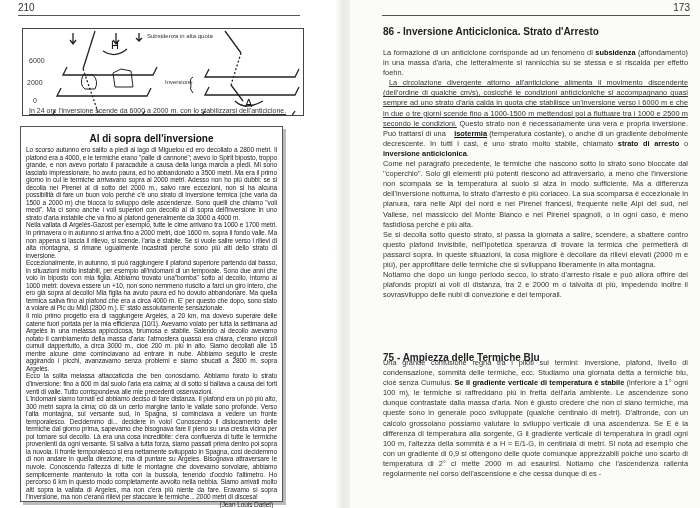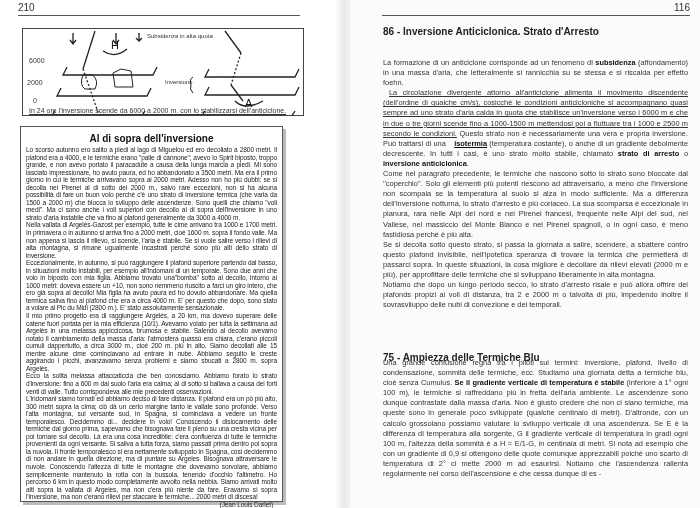--- a/index.html
+++ b/index.html
@@ -104,25 +104,25 @@
       <p>Ecco la solita melassa attaccaticcia che ben conosciamo. Abbiamo forato lo strato d'inversione: fino a 600 m dal suolo l'aria era calma; al di sotto si ballava a causa dei forti venti di valle. Tutto corrispondeva alle mie precedenti osservazioni.</p>
       <p>L'indomani siamo tornati ed abbiamo deciso di fare distanza. Il plafond era un pò più alto, 300 metri sopra la cima; ciò dà un certo margine tanto le vallate sono profonde. Verso l'alta montagna, sul versante sud, in Spagna, si cominciava a vedere un fronte temporalesco. Decidemmo di... decidere in volo! Conoscendo il dislocamento delle termiche dal giorno prima, sapevamo che bisognava fare il pieno su una cresta vicina per poi tornare sul decollo. Là era una cosa incredibile: c'era confluenza di tutte le termiche provenienti da ogni versante. Si saliva a tutta forza, siamo passati prima dentro poi sopra la nuvola. Il fronte temporalesco si era nettamente sviluppato in Spagna, così decidemmo di non andare in quella direzione, ma di puntare su Argeles. Bisognava attraversare le nuvole. Conoscendo l'altezza di tutte le montagne che dovevamo sorvolare, abbiamo semplicemente mantenuto la rotta con la bussola, tenendo d'occhio l'altimetro. Ho percorso 6 km in questo modo completamente avvolto nella nebbia. Siamo arrivati molto alti sopra la vallata di Argeles, ma non c'era più niente da fare. Eravamo sì sopra l'inversione, ma non c'erano rilievi per staccare le termiche... 2000 metri di discesa!</p>
       <p class="sig">(Jean Louis Darlet)</p>
     </div>
   </div>
 </div>
 
 <div class="gutter"></div>
 
 <div class="page right">
-  <div class="pagenum" style="right:10px;">116</div>
+  <div class="pagenum" style="right:10px;">173</div>
   <div class="pagerule" style="left:32px; width:308px;"></div>
 
   <h1 class="rtitle" style="top:26px;">86 - Inversione Anticiclonica. Strato d'Arresto</h1>
-  <div class="rbody" style="top:58px;">
+  <div class="rbody" style="top:48px;">
     <p><span>La formazione di un anticiclone corrisponde ad un fenomeno di </span><b>subsidenza</b><span> (affondamento) in una massa d'aria, che letteralmente si rannicchia su se stessa e si riscalda per effetto foehn.</span></p>
     <p><span class="u">La circolazione divergente attorno all'anticiclone alimenta il movimento discendente (dell'ordine di qualche cm/s), cosicché le condizioni anticicloniche si accompagnano quasi sempre ad uno strato d'aria calda in quota che stabilisce un'inversione verso i 6000 m e che in due o tre giorni scende fino a 1000-1500 m mettendosi poi a fluttuare tra i 1000 e 2500 m secondo le condizioni.</span><span> Questo strato non è necessariamente una vera e propria inversione. Può trattarsi di una </span><b class="u">isotermia</b><span> (temperatura costante), o anche di un gradiente debolmente decrescente. In tutti i casi, è uno strato molto stabile, chiamato </span><b>strato di arresto</b><span> o </span><b>inversione anticiclonica</b><span>.</span></p>
     <p>Come nel paragrafo precedente, le termiche che nascono sotto lo strato sono bloccate dal ''coperchio''. Solo gli elementi più potenti riescono ad attraversarlo, a meno che l'inversione non scompaia se la temperatura al suolo si alza in modo sufficiente. Ma a differenza dell'inversione notturna, lo strato d'arresto è più coriaceo. La sua scomparsa è eccezionale in pianura, rara nelle Alpi del nord e nei Pirenei francesi, frequente nelle Alpi del sud, nel Vallese, nel massiccio del Monte Bianco e nei Pirenei spagnoli, o in ogni caso, è meno fastidiosa perché è più alta.</p>
     <p>Se si decolla sotto questo strato, si passa la giornata a salire, scendere, a sbattere contro questo plafond invisibile, nell'ipotetica speranza di trovare la termica che permetterà di passarci sopra. In queste situazioni, la cosa migliore è decollare da rilievi elevati (2000 m e più), per approfittare delle termiche che si sviluppano liberamente in alta montagna.</p>
     <p>Notiamo che dopo un lungo periodo secco, lo strato d'arresto risale e può allora offrire dei plafonds propizi ai voli di distanza, tra 2 e 2000 m o talvolta di più, impedendo inoltre il sovrasviluppo delle nubi di convezione e dei temporali.</p>
   </div>
 
   <h1 class="rtitle" style="top:352px;">75 - Ampiezza delle Termiche Blu</h1>
   <div class="rbody" style="top:358px;">
     <p><span>Una grande confusione regna tra i piloti sui termini: inversione, plafond, livello di condensazione, sommità delle termiche, ecc. Studiamo una giornata detta a termiche blu, cioè senza Cumulus. </span><b>Se il gradiente verticale di temperatura è stabile</b><span> (inferiore a 1° ogni 100 m), le termiche si raffreddano più in fretta dell'aria ambiente. Le ascendenze sono dunque contrastate dalla massa d'aria. Non è giusto credere che non ci siano termiche, ma queste sono in generale poco sviluppate (qualche centinaio di metri). D'altronde, con un calcolo grossolano possiamo valutare lo sviluppo verticale di una ascendenza. Se E è la differenza di temperatura alla sorgente, G il gradiente verticale di temperatura in gradi ogni 100 m, l'altezza della sommità è a H = E/1-G, in centinaia di metri. Si nota ad esempio che con un gradiente di 0,9 si ottengono delle quote comunque apprezzabili poiché uno scarto di temperatura di 2° ci mette 2000 m ad esaurirsi. Notiamo che l'ascendenza rallenta regolarmente nel corso dell'ascensione e che cessa dunque di es -</span></p>

